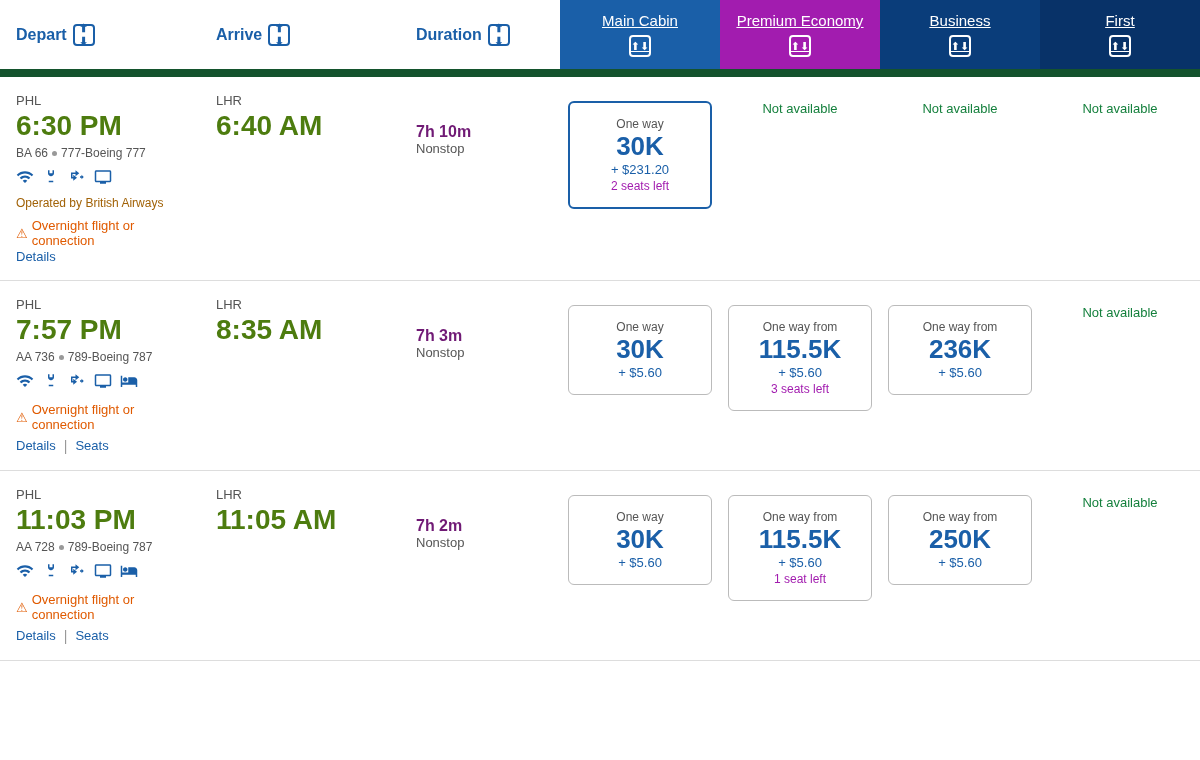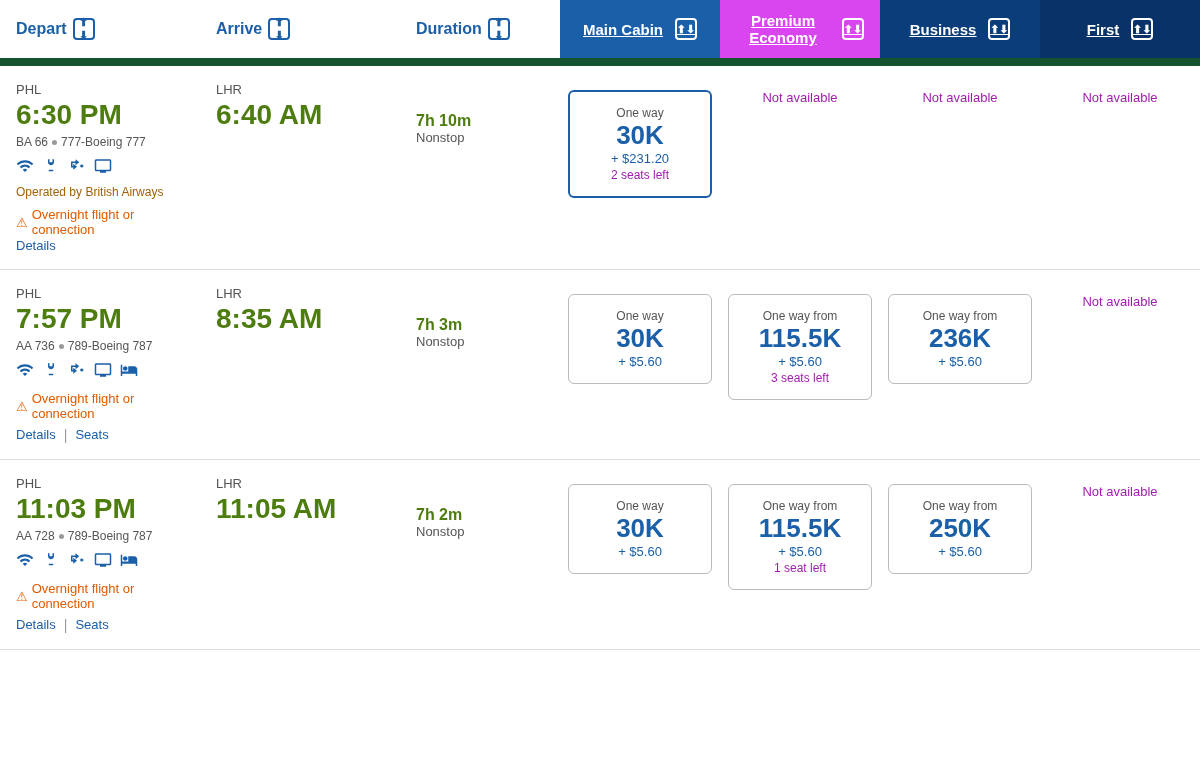--- a/index.html
+++ b/index.html
@@ -20,30 +20,31 @@
       color: #1a5fa8;
       font-size: 16px;
       font-weight: 600;
     }
 
     .header-cell-colored {
       padding: 12px 16px;
       display: flex;
       align-items: center;
       justify-content: center;
-      gap: 12px;
+      gap: 6px;
       color: #fff;
       font-size: 15px;
-      font-weight: 700;
+      font-weight: 400;
       text-decoration: underline;
       text-align: center;
+      flex-direction: column;
     }
 
     .header-cell-colored.main-cabin { background: #1a5fa8; }
-    .header-cell-colored.premium-economy { background: #d946ef; }
+    .header-cell-colored.premium-economy { background: #a21caf; }
     .header-cell-colored.business { background: #0a3d7a; }
     .header-cell-colored.first { background: #083268; }
 
     .sort-btn {
       display: inline-flex;
       align-items: center;
       justify-content: center;
       width: 22px;
       height: 22px;
       border: 2px solid #1a5fa8;
@@ -161,21 +162,21 @@
       margin: 0 8px;
     }
 
     .duration-col {
       padding: 0 16px;
     }
 
     .duration-time {
       font-size: 16px;
       font-weight: 600;
-      color: #4d7c0f;
+      color: #701a75;
       margin-top: 30px;
     }
 
     .nonstop {
       font-size: 13px;
       color: #555;
     }
 
     .price-cell {
       padding: 8px;
@@ -217,21 +218,21 @@
     }
 
     .seats-left {
       font-size: 12px;
       color: #a21caf;
       margin-top: 2px;
     }
 
     .not-available {
       text-align: left;
-      color: #a21caf;
+      color: #15803d;
       font-size: 13px;
       padding: 8px;
       display: flex;
       align-items: center;
       justify-content: center;
     }
 
     .header-underline {
       text-decoration: underline;
     }

